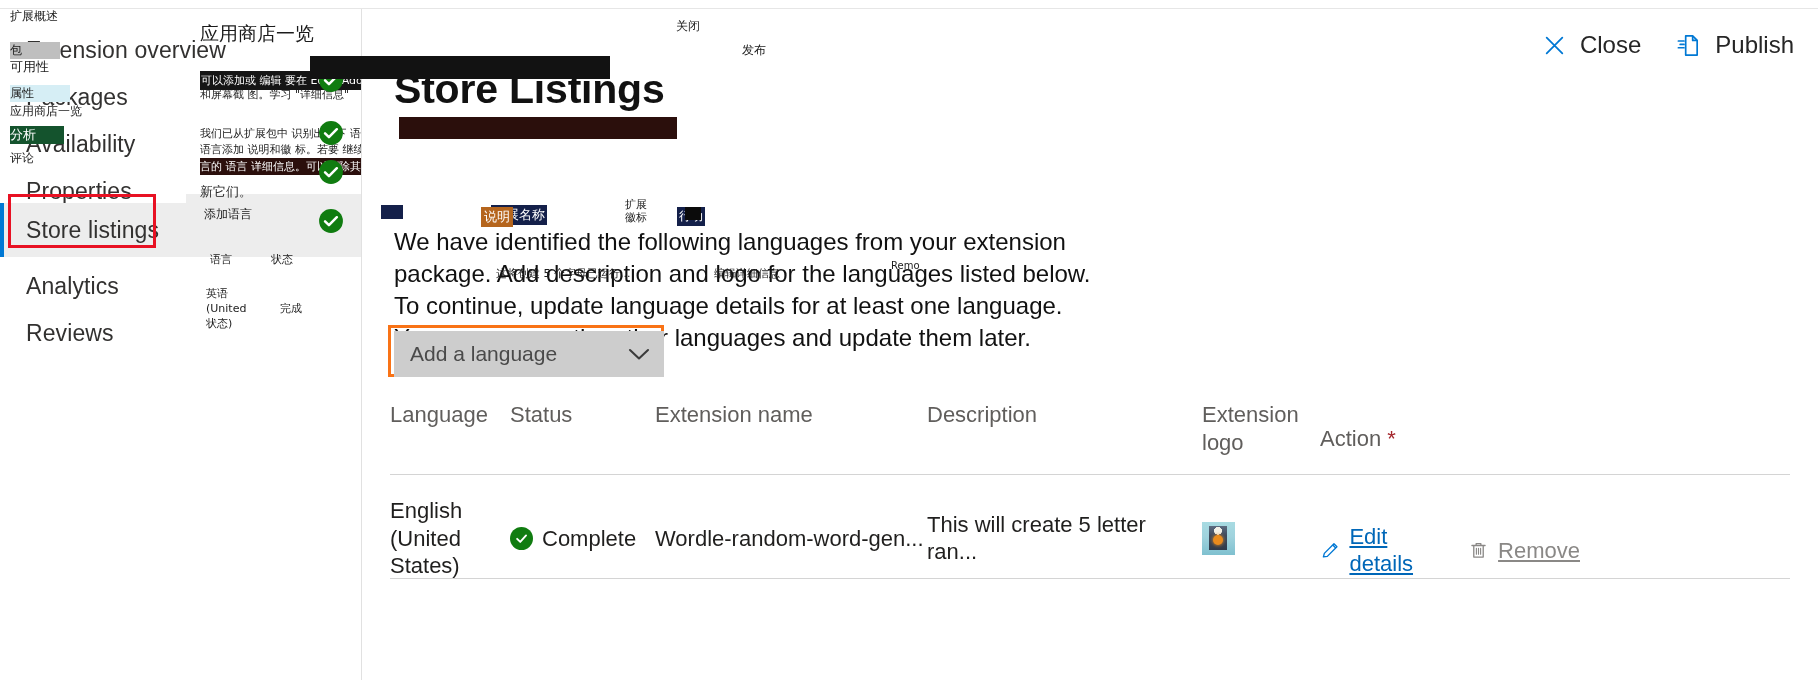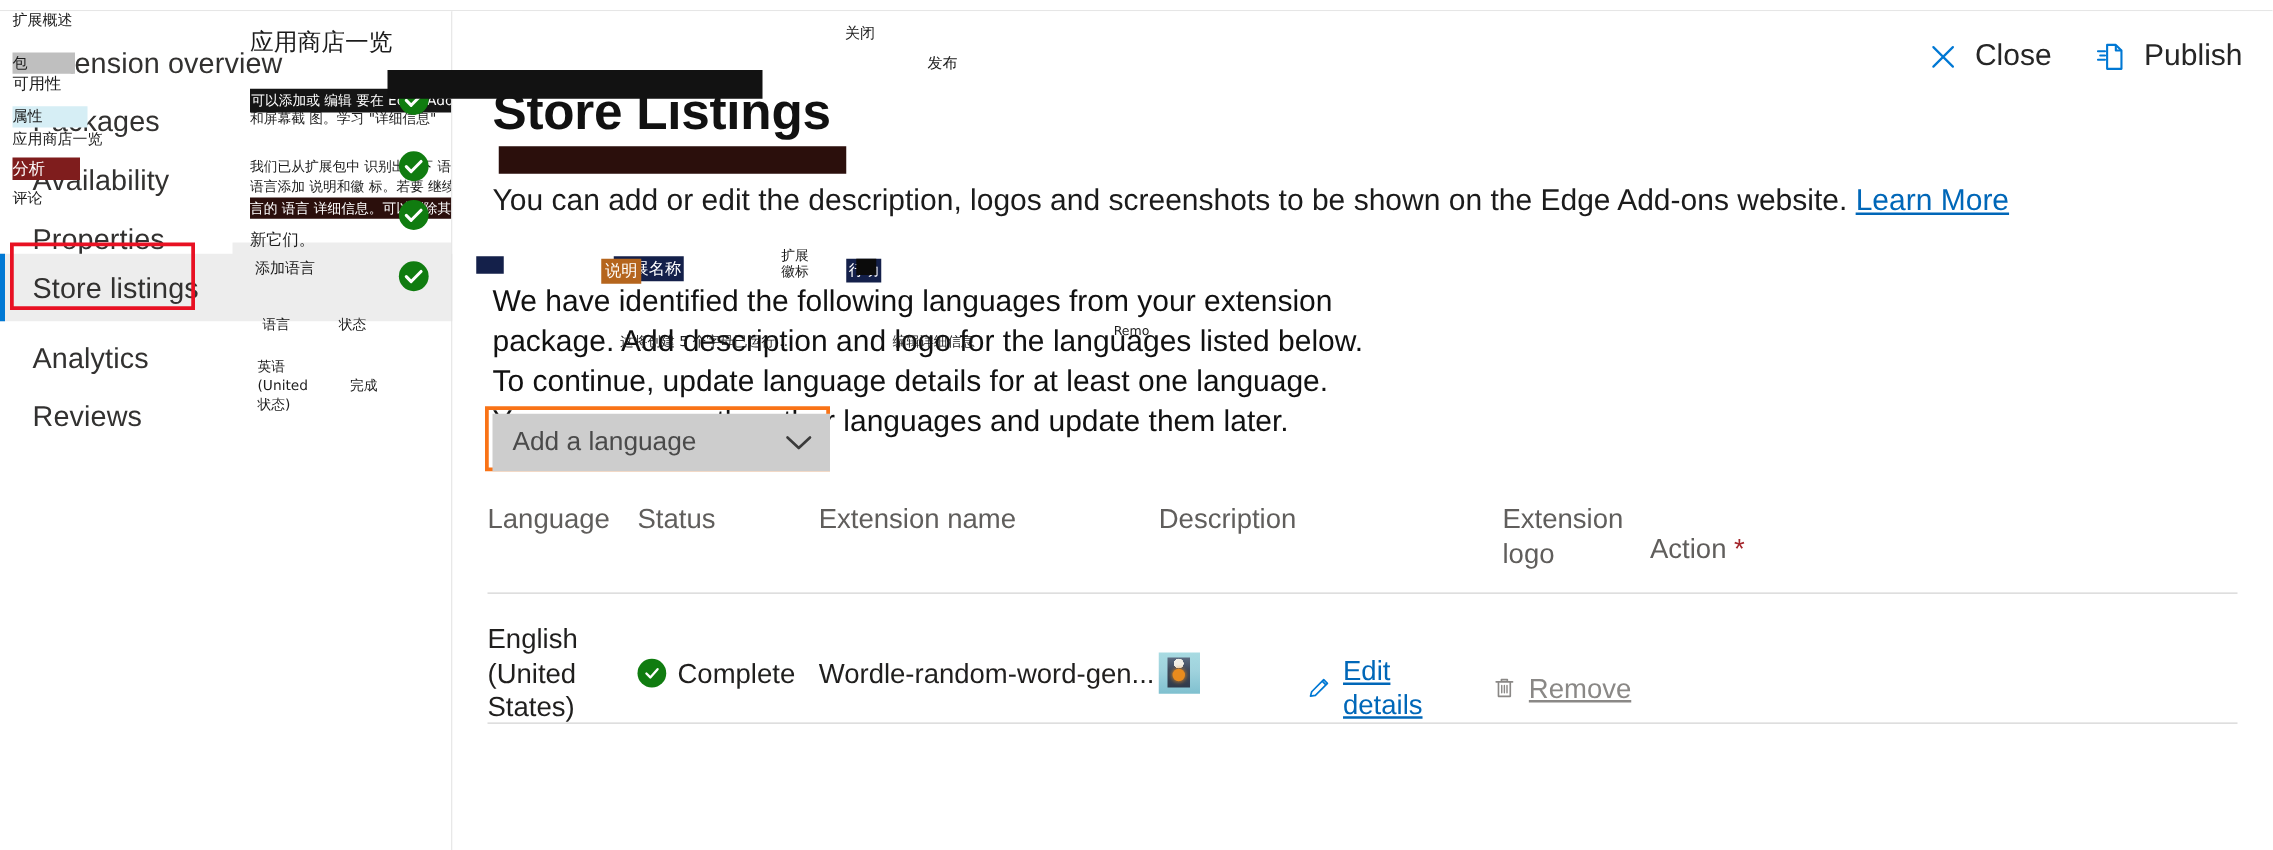--- a/index.html
+++ b/index.html
@@ -292,21 +292,21 @@
   }
   .ov-inv {
     background: #151515;
     color: #ffffff;
   }
   .ov-dark {
     background: #2b0f0c;
     color: #ffffff;
   }
   .ov-blue {
-    background: #7f1d1d;
+    background: #14532d;
     color: #ffffff;
   }
   .ov-cyan {
     background: #d6eef5;
     color: #1b1b1b;
   }
   .ov-grey {
     background: #bfbfbf;
     color: #1b1b1b;
   }
@@ -413,23 +413,20 @@
         <path d="M9.5 3.5 h6.2 l4 4 v13 h-10.2 z" fill="#ffffff" stroke="#0078d4" stroke-width="1.5" stroke-linejoin="round"></path>
         <path d="M15.7 3.5 v4 h4" fill="none" stroke="#0078d4" stroke-width="1.5" stroke-linejoin="round"></path>
         <path d="M3 8 h5 M4.6 11 h3.4 M3 14 h5" stroke="#0078d4" stroke-width="1.5" stroke-linecap="round" fill="none"></path>
       </svg>
       <span>Publish</span>
     </div>
   </div>
 
   <h1 class="page-title">Store Listings</h1>
 
-  <p class="intro-para">
-    <span>You can add or edit the description, logos and screenshots to be shown on the Edge Add-ons website. </span><a href="#">Learn More</a>
-  </p>
 
   <p class="body-para">We have identified the following languages from your extension package. Add description and logo for the languages listed below. To continue, update language details for at least one language. You can remove the other languages and update them later.</p>
 
   <div class="lang-dd-wrap">
     <div class="lang-dd">
       <span>Add a language</span>
       <svg class="chev" width="22" height="14" viewBox="0 0 22 14">
         <path d="M2 3 L11 11.4 L20 3" fill="none" stroke="#3b3b3b" stroke-width="2.1" stroke-linecap="round" stroke-linejoin="round"></path>
       </svg>
     </div>
@@ -454,20 +451,21 @@
       <div class="td c-status status-cell">
         <span class="check-badge">
           <svg width="15" height="15" viewBox="0 0 24 24">
             <path d="M5 12.5 L10 17.5 L19.3 7" fill="none" stroke="#ffffff" stroke-width="3" stroke-linecap="round" stroke-linejoin="round"></path>
           </svg>
         </span>
         <span>Complete</span>
       </div>
 
       <div class="td c-name">Wordle-random-word-gen...</div>
+      <div class="td c-desc">This will create 5 letter ran...</div>
 
       <div class="td c-logo">
         <span class="logo-thumb"></span>
       </div>
 
       <div class="td c-action action-cell">
         <span class="link-btn">
           <svg width="21" height="21" viewBox="0 0 24 24">
             <path d="M4 19.5 L5.1 15.4 L16.4 4.1 L19.9 7.6 L8.6 18.9 Z" fill="none" stroke="#0078d4" stroke-width="1.6" stroke-linejoin="round"></path>
             <path d="M15 5.5 L18.5 9" fill="none" stroke="#0078d4" stroke-width="1.6"></path>

